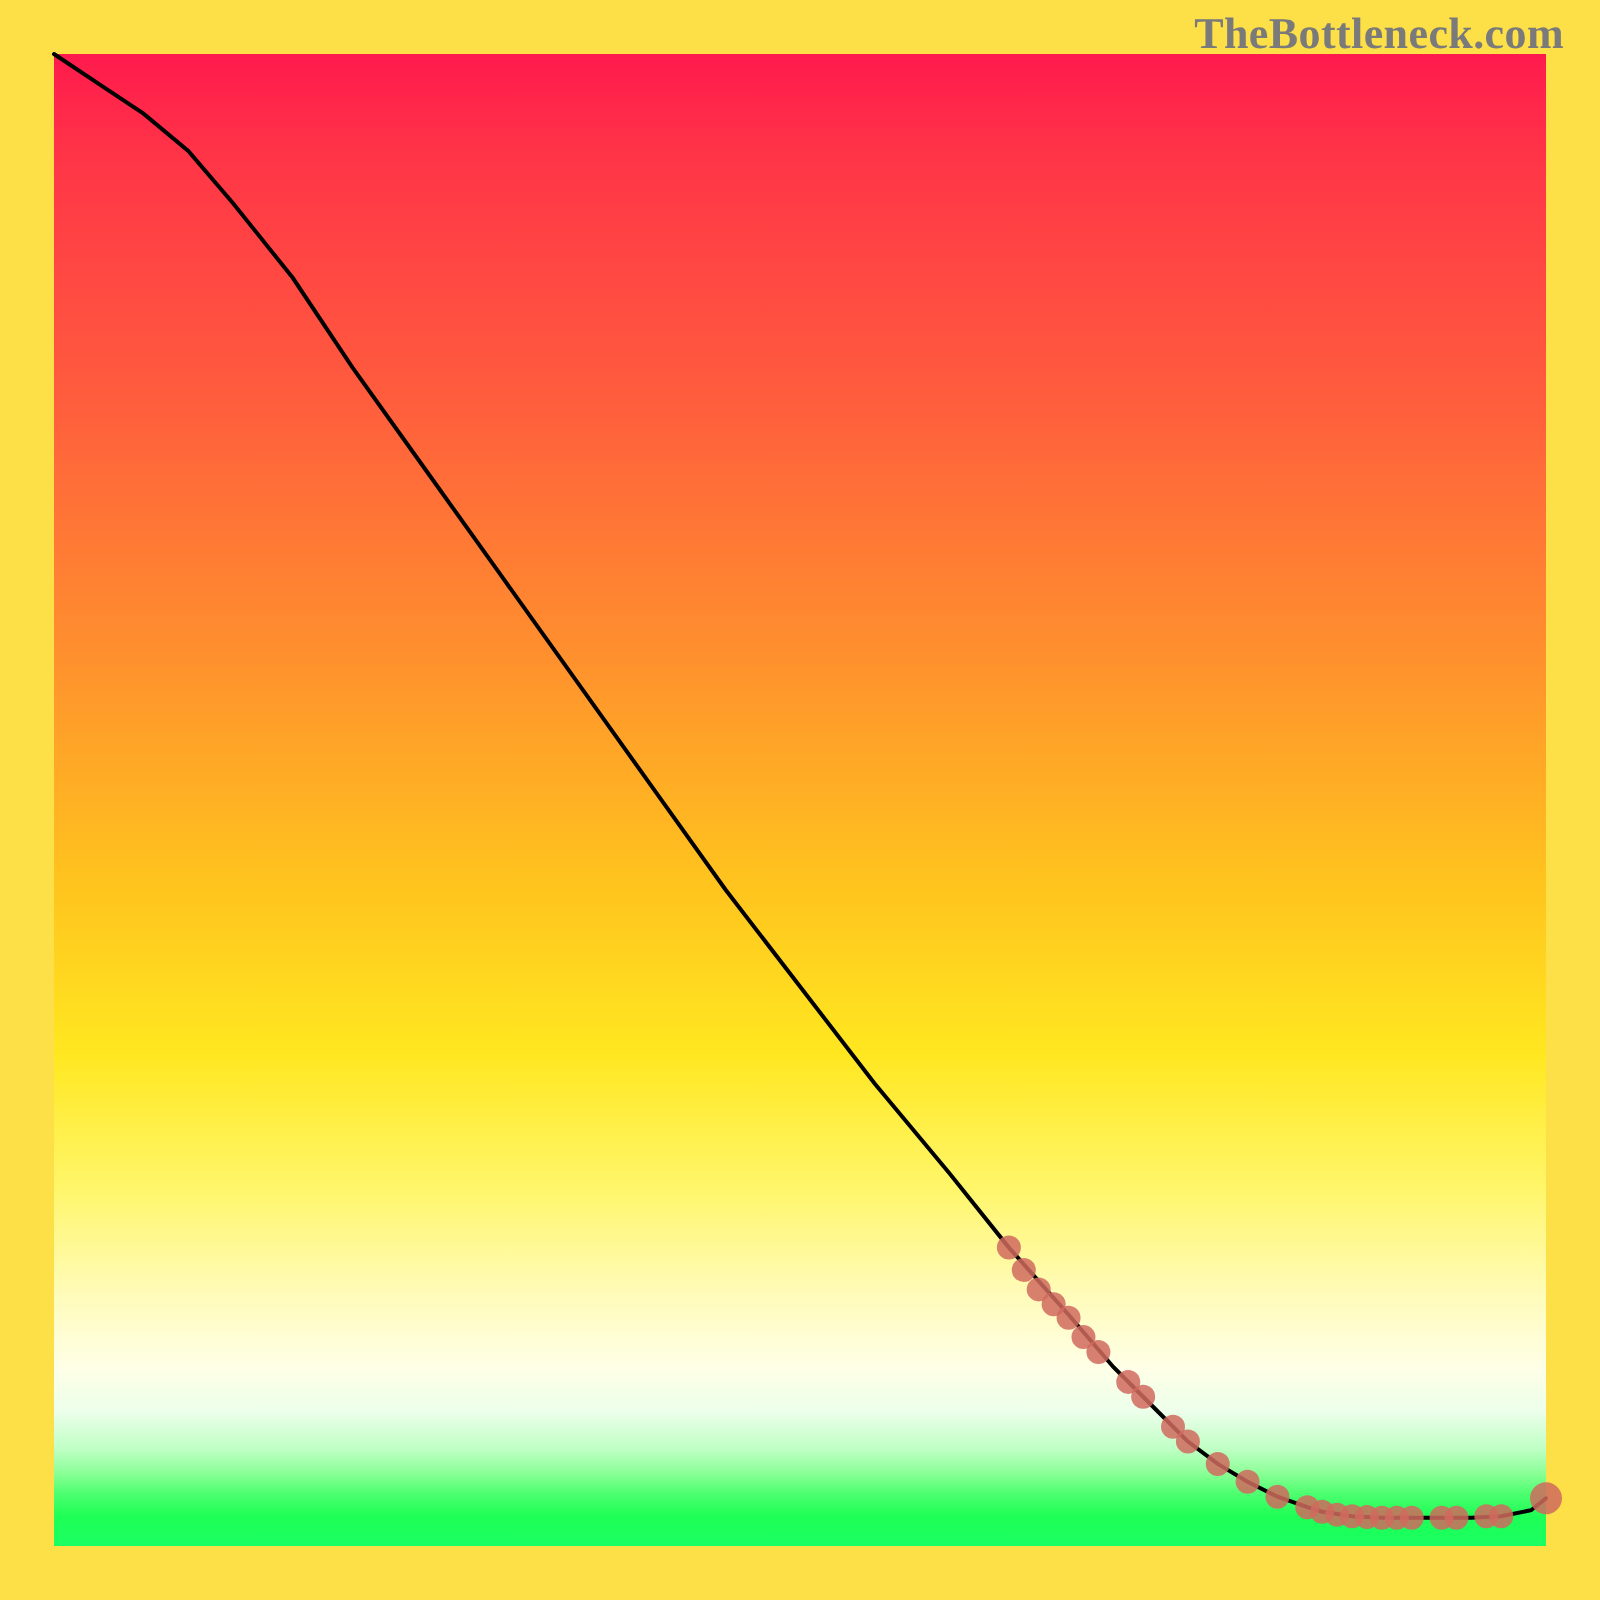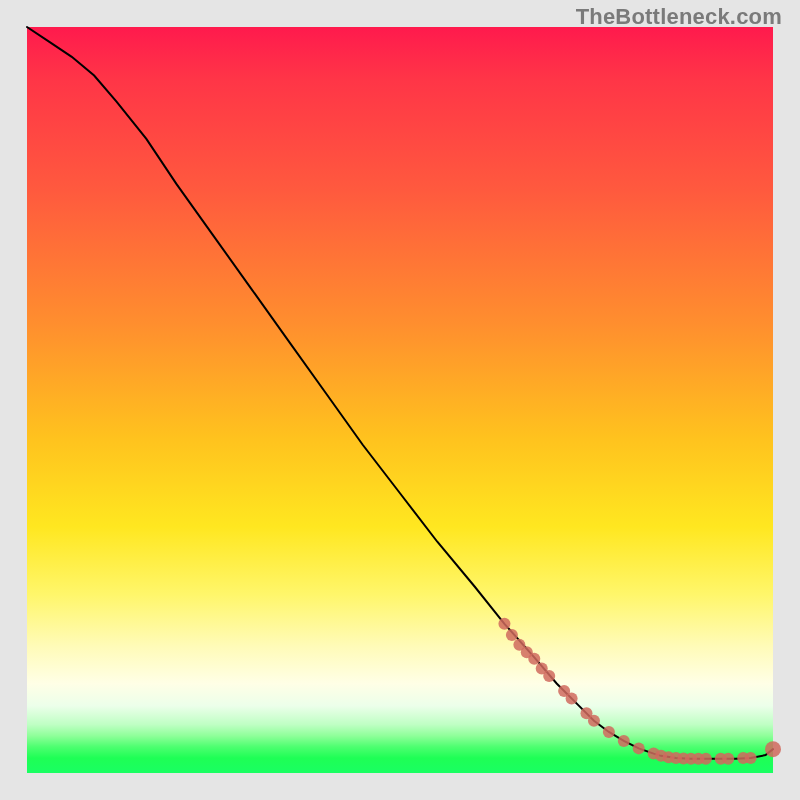--- a/index.html
+++ b/index.html
@@ -8,21 +8,22 @@
     width: 800px;
     height: 800px;
     background: #000;
     overflow: hidden;
     font-family: Arial, Helvetica, sans-serif;
   }
   .frame {
     position: relative;
     width: 800px;
     height: 800px;
-    background: #e5e5e5;
+    background: #fde047;
+    font-family: Liberation Serif, serif;
   }
   .plot-area {
     position: absolute;
     left: 27px;
     top: 27px;
     width: 746px;
     height: 746px;
     
     background: linear-gradient(to bottom,
       #ff1a4d 0%,

